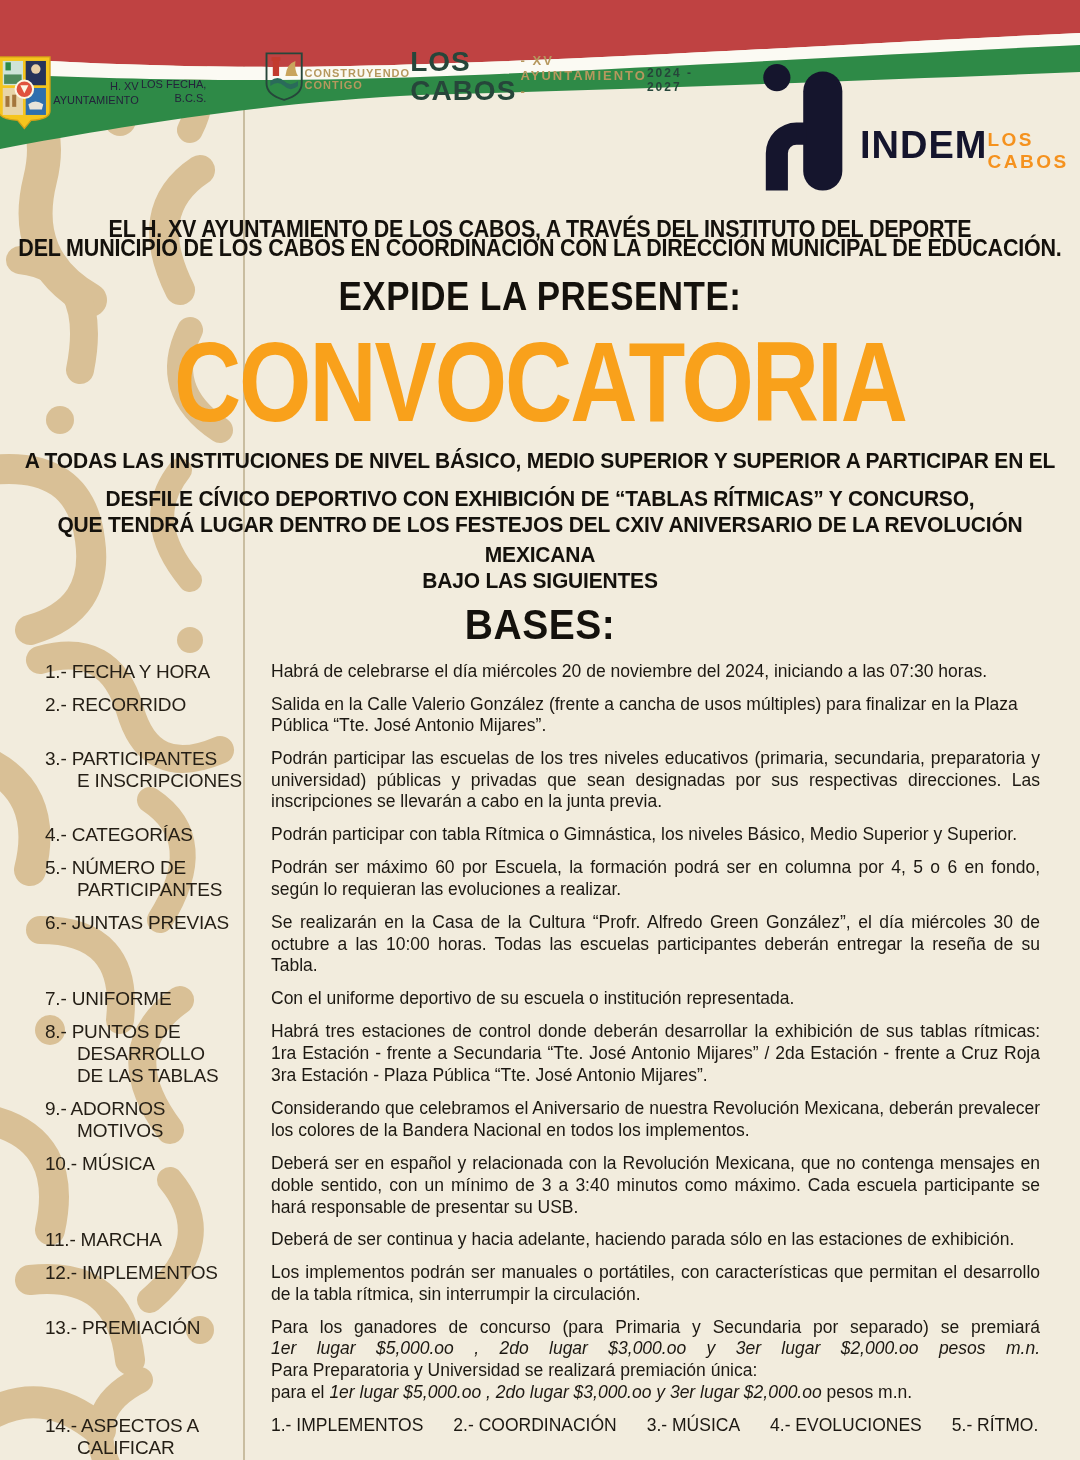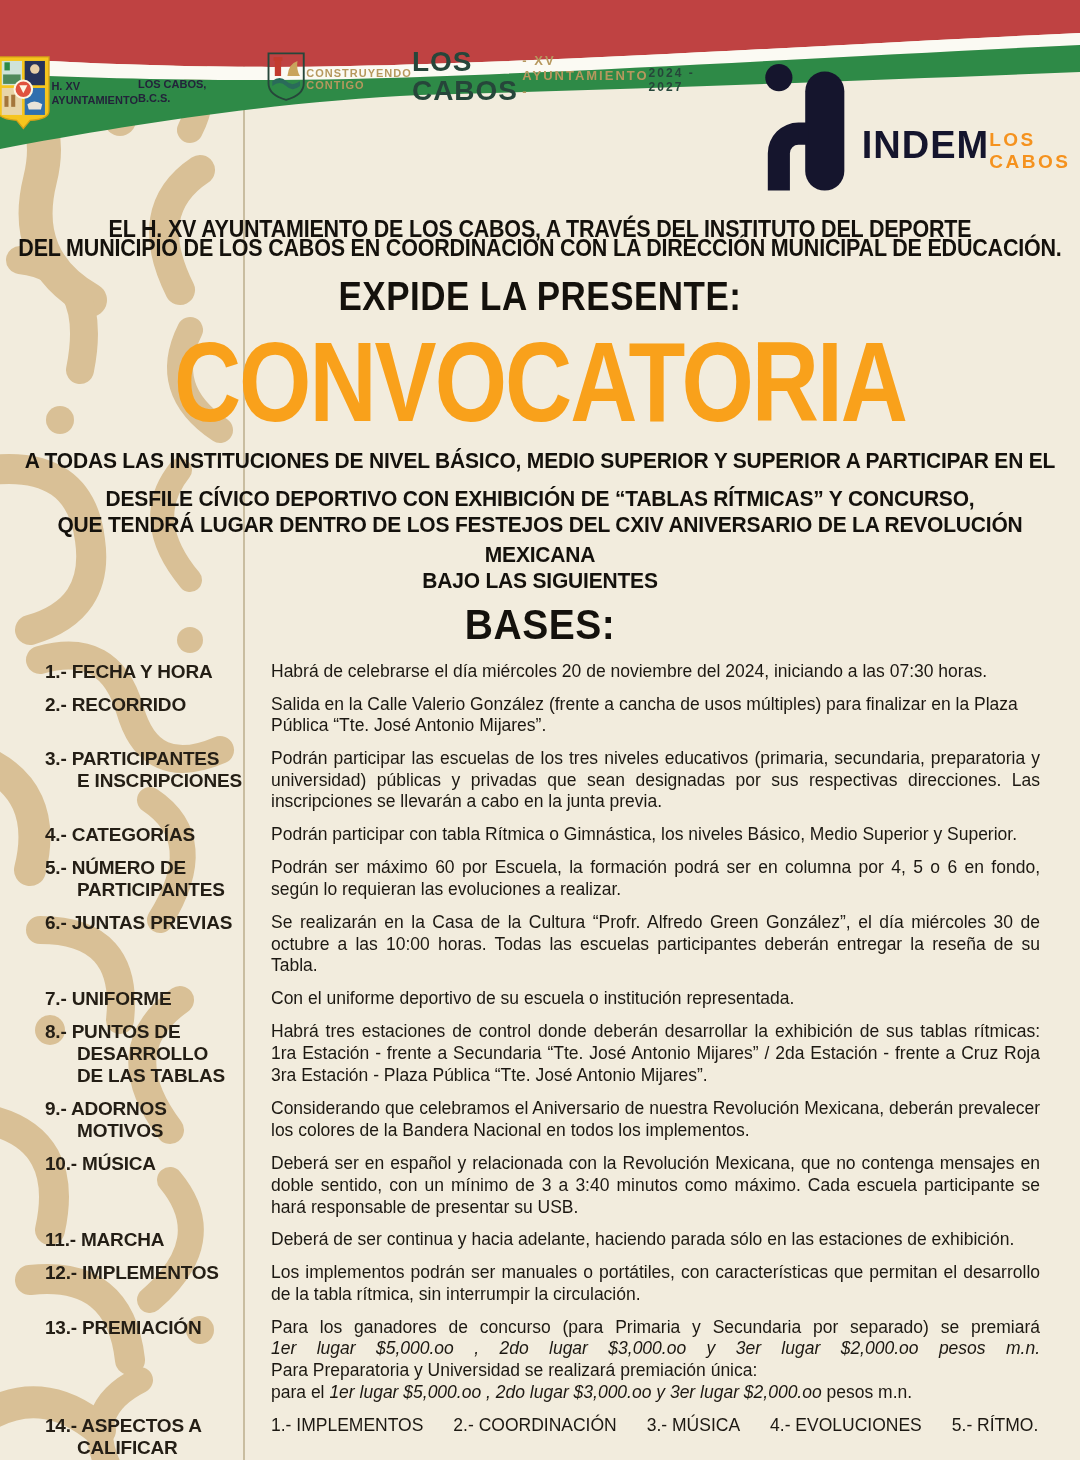--- a/index.html
+++ b/index.html
@@ -19,21 +19,21 @@
   }
   
   .banner{position:absolute;top:0;left:0;width:1080px;height:160px;z-index:2;}
   
   .logos{
     position:absolute;top:36px;left:0;width:1080px;
     display:flex;justify-content:center;align-items:flex-start;gap:58px;
     z-index:3;
   }
   .logo-block{display:flex;align-items:center;}
-  .logo-caption{font-size:11px;font-weight:bold;color:#23233a;text-align:left;line-height:1.25;margin-top:4px;}
+  .logo-caption{font-size:11px;font-weight:normal;color:#23233a;text-align:right;line-height:1.25;margin-top:4px;}
   .lc-tagline{font-size:11px;font-weight:bold;letter-spacing:1px;color:#b6985e;margin-top:5px;}
   .lc-name{font-size:28px;font-weight:900;letter-spacing:1px;color:#26463a;line-height:1.05;}
   .lc-sub{font-size:13px;font-weight:bold;letter-spacing:2px;color:#b6985e;line-height:1.2;}
   .lc-period{font-size:12px;font-weight:bold;letter-spacing:2px;color:#26463a;margin-top:8px;}
   .indem-wrap{display:flex;align-items:center;gap:16px;margin-top:14px;}
   .indem-text{display:flex;flex-direction:row;margin-top:46px;}
   .indem-name{font-size:38px;font-weight:900;color:#15152d;letter-spacing:1px;line-height:1;}
   .indem-place{font-size:19px;font-weight:900;color:#f5921e;letter-spacing:2.5px;margin-top:3px;}
   
   .content{position:relative;z-index:1;}
@@ -64,21 +64,21 @@
   .bases-heading{
     text-align:center;font-weight:bold;color:#14110c;
     font-size:39px;letter-spacing:0.5px;margin-top:9px;
     transform:scaleY(1.1);
   }
   
   .bases{margin:14px 40px 0 45px;}
   .row{display:flex;margin-bottom:11px;}
   .lbl{
     width:198px;flex:none;
-    font-weight:bold;font-size:19px;line-height:1.16;color:#241e15;
+    font-weight:normal;font-size:19px;line-height:1.16;color:#241e15;
     letter-spacing:-0.2px;
   }
   .lbl .l2{padding-left:32px;}
   .cnt{
     flex:1;padding-left:28px;
     font-size:17.5px;line-height:1.24;color:#1c1812;
   }
   .just{text-align:justify;}
   .stretch{text-align:justify;text-align-last:justify;}
   .italic{font-style:italic;}
@@ -136,21 +136,21 @@
         <circle cx="59" cy="22" r="7" fill="#e8cfa8"></circle>
         <rect x="10" y="50" width="30" height="40" fill="#e8d5a8"></rect>
         <rect x="14" y="62" width="6" height="16" fill="#a4763c"></rect>
         <rect x="24" y="60" width="6" height="18" fill="#a4763c"></rect>
         <rect x="44" y="50" width="30" height="40" fill="#2f6fae"></rect>
         <path d="M48,74 q10,-8 22,0 l-2,8 h-18 Z" fill="#e8e4da"></path>
         <circle cx="42" cy="52" r="13" fill="#e0523e" stroke="#fdf6e3" stroke-width="3"></circle>
         <path d="M36,46 l6,12 l6,-12" fill="#fdf6e3"></path>
       </svg>
       <div class="logo-caption">H. XV AYUNTAMIENTO</div>
-      <div class="logo-caption" style="margin-top:0;">LOS CABOS, B.C.S.</div>
+      <div class="logo-caption" style="margin-top:0;">LOS FECHA, B.C.S.</div>
     </div>
 
     <div class="logo-block">
       <svg width="64" height="80" viewBox="0 0 64 80">
         <path d="M4,4 H60 V52 Q60,70 32,78 Q4,70 4,52 Z" fill="none" stroke="#26463a" stroke-width="3"></path>
         <rect x="14" y="14" width="10" height="26" fill="#c23b2e"></rect>
         <rect x="12" y="10" width="14" height="6" fill="#c23b2e"></rect>
         <path d="M34,40 q2,-20 16,-24 q-2,14 4,24 Z" fill="#c9a45c"></path>
         <path d="M10,48 q12,-10 22,0 q10,10 22,0 l0,8 q-12,10 -22,0 q-10,-10 -22,0 Z" fill="#2a6b5a"></path>
       </svg>

